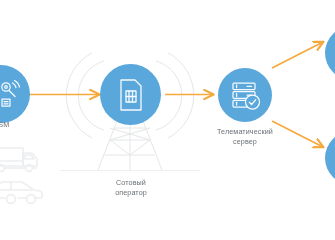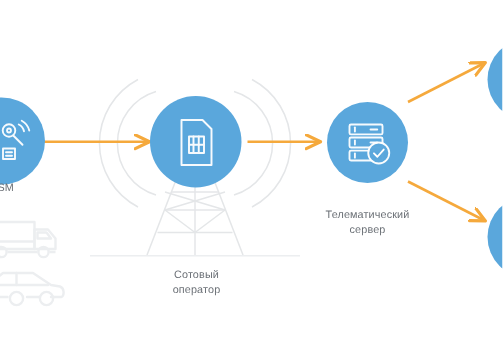--- a/index.html
+++ b/index.html
@@ -164,21 +164,21 @@
           <line x1="7.6" y1="5.9" x2="7.6" y2="8.7"></line>
           <line x1="7.6" y1="14.6" x2="7.6" y2="17.4"></line>
           <line x1="7.6" y1="23.3" x2="7.6" y2="26.1"></line>
           <line x1="18" y1="7.3" x2="22.5" y2="7.3"></line>
           <line x1="18" y1="16" x2="22.5" y2="16"></line>
         </g>
         <circle cx="23.5" cy="23" r="7" fill="#5aa7dc" stroke="#ffffff" stroke-width="1.25" opacity="0.97"></circle>
         <path d="M 20.3 23.2 L 22.6 25.5 L 26.8 20.7" fill="none" stroke="#ffffff" stroke-width="1.25" stroke-linecap="round" stroke-linejoin="round"></path>
       </svg>
     </div>
-    <div class="caption" style="left:203px; top:138px; width:84px;">Телематический
+    <div class="caption" style="left:203px; top:127px; width:84px;">Телематический
 сервер</div>
   </div>
 
   <div class="node">
     <div class="circle" style="left:325px; top:26px; width:54px; height:54px;">
     </div>
   </div>
 
   <div class="node">
     <div class="circle" style="left:325px; top:131px; width:54px; height:54px;">

